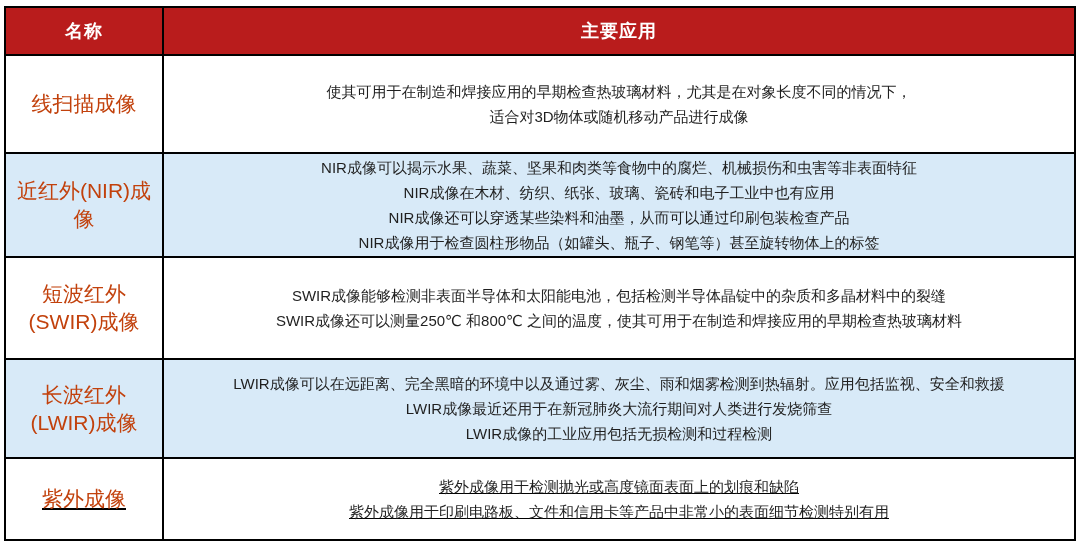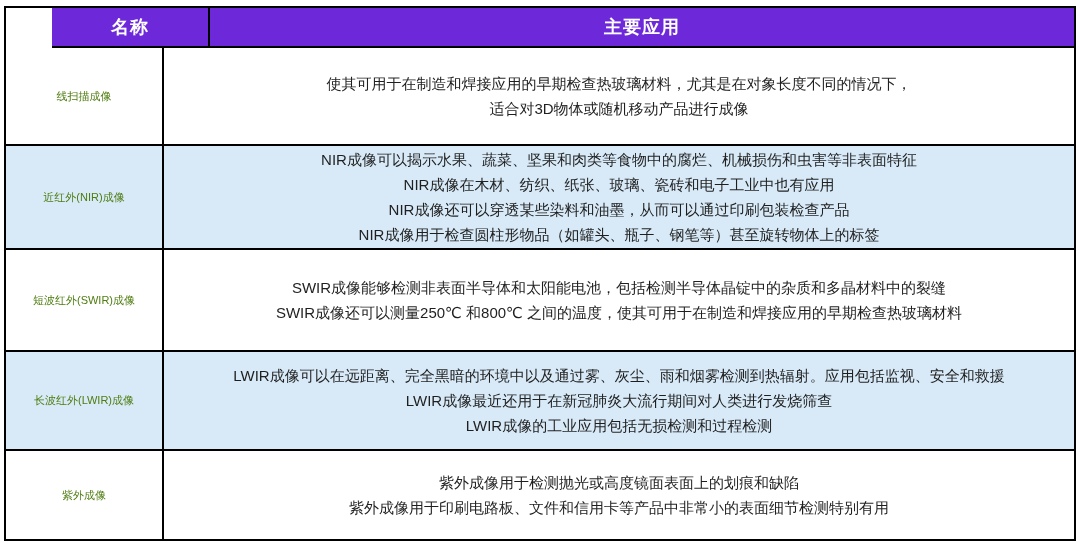--- a/index.html
+++ b/index.html
@@ -19,34 +19,33 @@
     flex-direction: column;
     background: #ffffff;
   }
   .row {
     display: flex;
     flex-direction: row;
     border-bottom: 2px solid #000000;
   }
   .row:last-child { border-bottom: none; }
   .hrow {
-    height: 40px;
-    background: #6d28d9;
-    margin-left: 46px;
+    height: 48px;
+    background: #b91c1c;
   }
   .ncell {
     width: 158px;
     flex: 0 0 158px;
     border-right: 2px solid #000000;
     display: flex;
     align-items: center;
     justify-content: center;
     text-align: center;
-    font-size: 11px;
-    color: #4d7c0f;
+    font-size: 21px;
+    color: #c2410c;
     padding: 2px 4px;
   }
   .acell {
     flex: 1 1 auto;
     display: flex;
     flex-direction: column;
     align-items: center;
     justify-content: center;
     text-align: left;
     font-size: 15px;
@@ -57,21 +56,21 @@
     font-size: 18px;
     font-weight: bold;
     color: #ffffff;
     letter-spacing: 1px;
   }
   .line { line-height: 25px; }
   .r1 { height: 98px; }
   .r2 { height: 104px; background: #d8eaf8; }
   .r3 { height: 102px; }
   .r4 { height: 99px; background: #d8eaf8; }
-  .r5 { flex: 1 1 auto; }
+  .r5 { flex: 1 1 auto; text-decoration: underline; }
 </style>
 </head>
 <body>
 
 <div class="tbl">
 
   <div class="row hrow">
     <div class="ncell hcell">名称</div>
     <div class="acell hcell">主要应用</div>
   </div>

